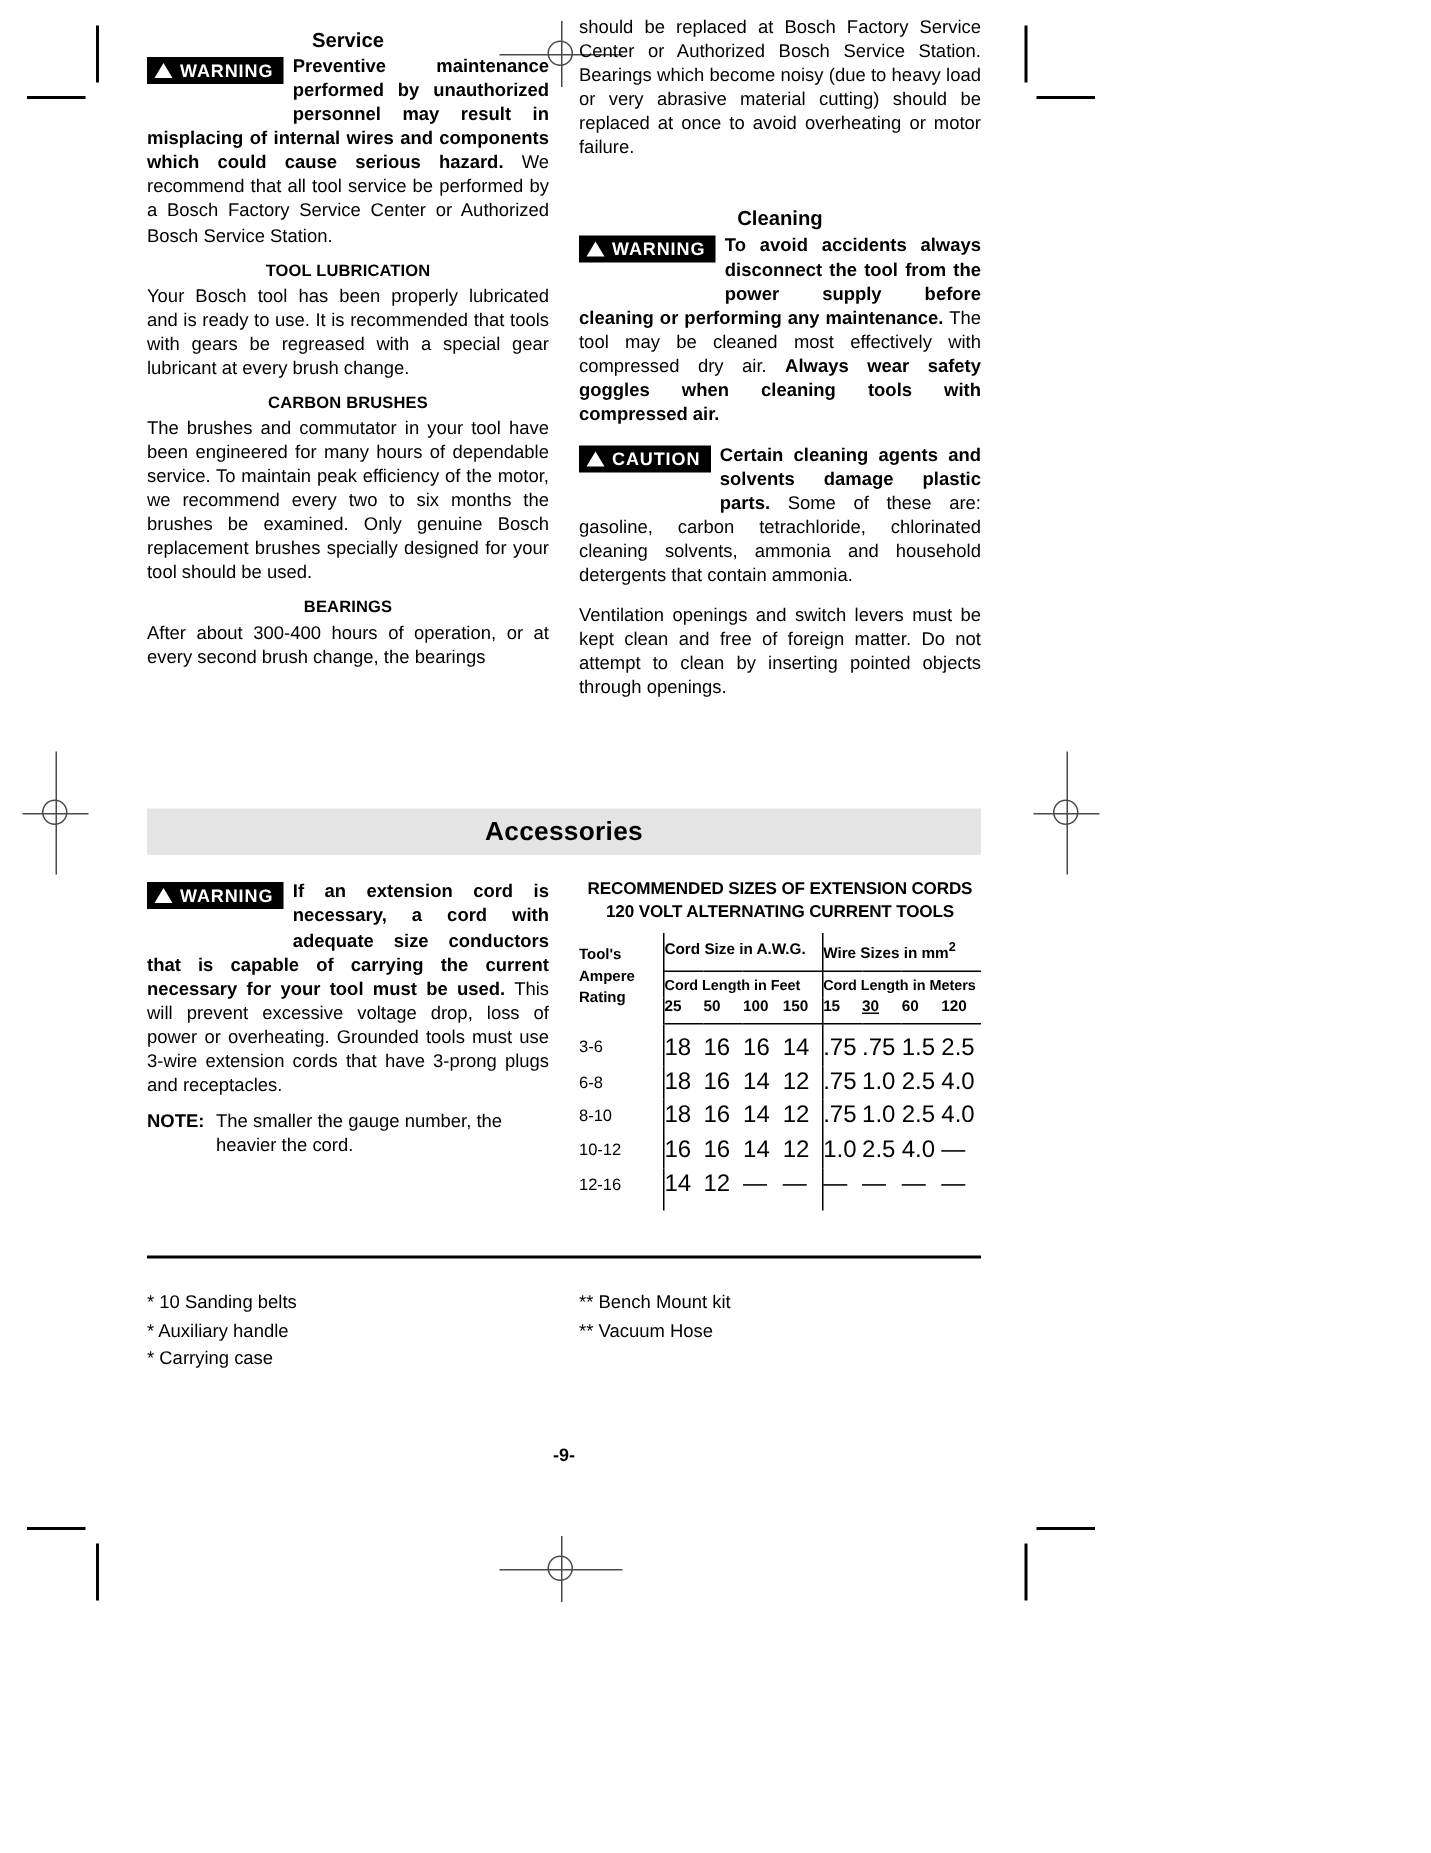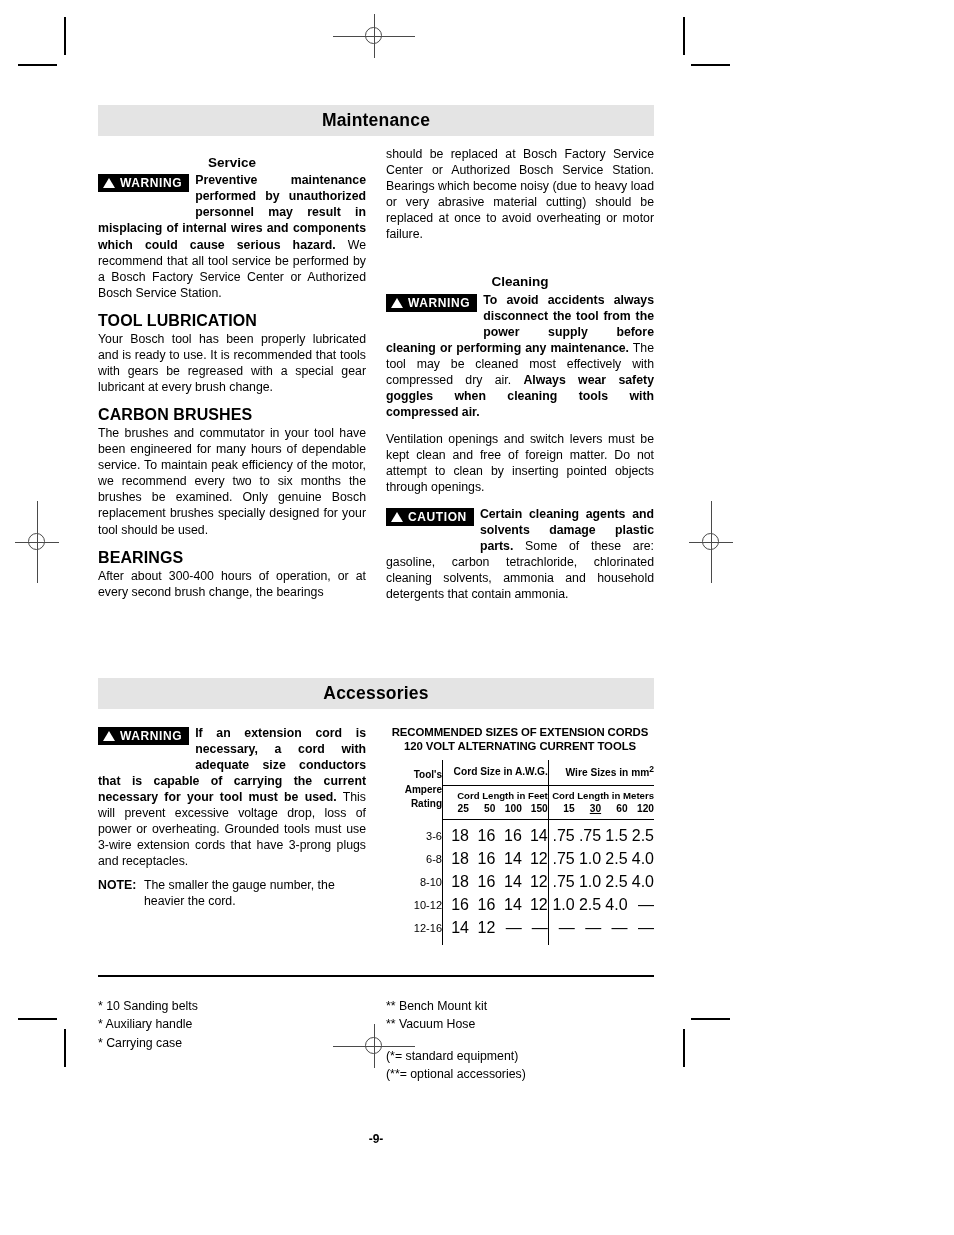--- a/index.html
+++ b/index.html
@@ -78,22 +78,23 @@
   }
 
   h3.sub {
     font-size: 13.5px;
     font-weight: bold;
     text-align: center;
     margin: 9px 0 1px 0;
     line-height: 1.2;
   }
   h4.sub-caps {
-    font-size: 16px;
-    font-weight: bold;
+    font-size: 11px;
+    font-weight: bold;
+    text-align: center;
     margin: 10px 0 1px 0;
     letter-spacing: 0.1px;
     line-height: 1.2;
   }
 
   p.body {
     font-size: 12.3px;
     line-height: 1.305;
     text-align: justify;
     margin: 0 0 7px 0;
@@ -141,21 +142,21 @@
   }
 
   table.cords {
     border-collapse: collapse;
     width: 268px;
     font-size: 10.5px;
     table-layout: fixed;
   }
   table.cords th,
   table.cords td {
-    text-align: right;
+    text-align: left;
     padding: 0;
     line-height: 1.18;
     font-weight: normal;
   }
   .cell-pad { padding: 2px 0; }
 
   .hdr-b { font-weight: bold; font-size: 10.2px; }
   .hdr-small { font-weight: bold; font-size: 9.6px; }
   .amp-head {
     font-weight: bold;
@@ -227,21 +228,20 @@
 </div>
 
 <div class="regmark" style="left:711px; top:542px;">
   <div class="lh" style="left:-22px; width:44px;"></div>
   <div class="lv" style="top:-41px; height:82px;"></div>
   <div class="ring"></div>
 </div>
 
 <div id="content">
 
-  <div class="section-band" style="margin-top:105px;">Maintenance</div>
 
   <div class="cols" style="margin-top:10px;">
 
     <div class="col">
 
       <h3 class="sub">Service</h3>
 
       <p class="body">
         <span class="badge badge-float"><span class="tri"></span><span>WARNING</span></span><b>Preventive maintenance performed by unauthorized personnel may result in misplacing of internal wires and components which could cause serious hazard.</b><span> We recommend that all tool service be performed by a Bosch Factory Service Center or Authorized Bosch Service Station.</span>
       </p>
@@ -259,25 +259,25 @@
     <div class="col">
 
       <p class="body">should be replaced at Bosch Factory Service Center or Authorized Bosch Service Station. Bearings which become noisy (due to heavy load or very abrasive material cutting) should be replaced at once to avoid overheating or motor failure.</p>
 
       <h3 class="sub" style="margin-top:32px;">Cleaning</h3>
 
       <p class="body">
         <span class="badge badge-float"><span class="tri"></span><span>WARNING</span></span><b>To avoid accidents always disconnect the tool from the power supply before cleaning or performing any maintenance.</b><span> The tool may be cleaned most effectively with compressed dry air. </span><b>Always wear safety goggles when cleaning tools with compressed air.</b>
       </p>
 
-      <p class="body" style="margin-top:11px;">Ventilation openings and switch levers must be kept clean and free of foreign matter. Do not attempt to clean by inserting pointed objects through openings.</p>
-
       <p class="body" style="margin-top:11px;">
         <span class="badge badge-float"><span class="tri"></span><span>CAUTION</span></span><b>Certain cleaning agents and solvents damage plastic parts.</b><span> Some of these are: gasoline, carbon tetrachloride, chlorinated cleaning solvents, ammonia and household detergents that contain ammonia.</span>
       </p>
+
+      <p class="body" style="margin-top:11px;">Ventilation openings and switch levers must be kept clean and free of foreign matter. Do not attempt to clean by inserting pointed objects through openings.</p>
     </div>
   </div>
 
   <div class="section-band" style="margin-top:66px;">Accessories</div>
 
   <div class="cols" style="margin-top:16px;">
 
     <div class="col">
       <p class="body">
         <span class="badge badge-float"><span class="tri"></span><span>WARNING</span></span><b>If an extension cord is necessary, a cord with adequate size conductors that is capable of carrying the current necessary for your tool must be used.</b><span> This will prevent excessive voltage drop, loss of power or overheating.  Grounded tools must use 3-wire extension cords that have 3-prong plugs and receptacles.</span>
@@ -514,21 +514,17 @@
         <li>* Auxiliary handle</li>
         <li>* Carrying case</li>
       </ul>
     </div>
 
     <div class="col">
       <ul class="acc">
         <li>** Bench Mount kit</li>
         <li>** Vacuum Hose</li>
       </ul>
-      <div class="note-small">
-        <div>(*= standard equipment)</div>
-        <div>(**= optional accessories)</div>
-      </div>
     </div>
   </div>
 
   <div class="pageno" style="margin-top:48px;">-9-</div>
 </div>
 
 </body></html>

